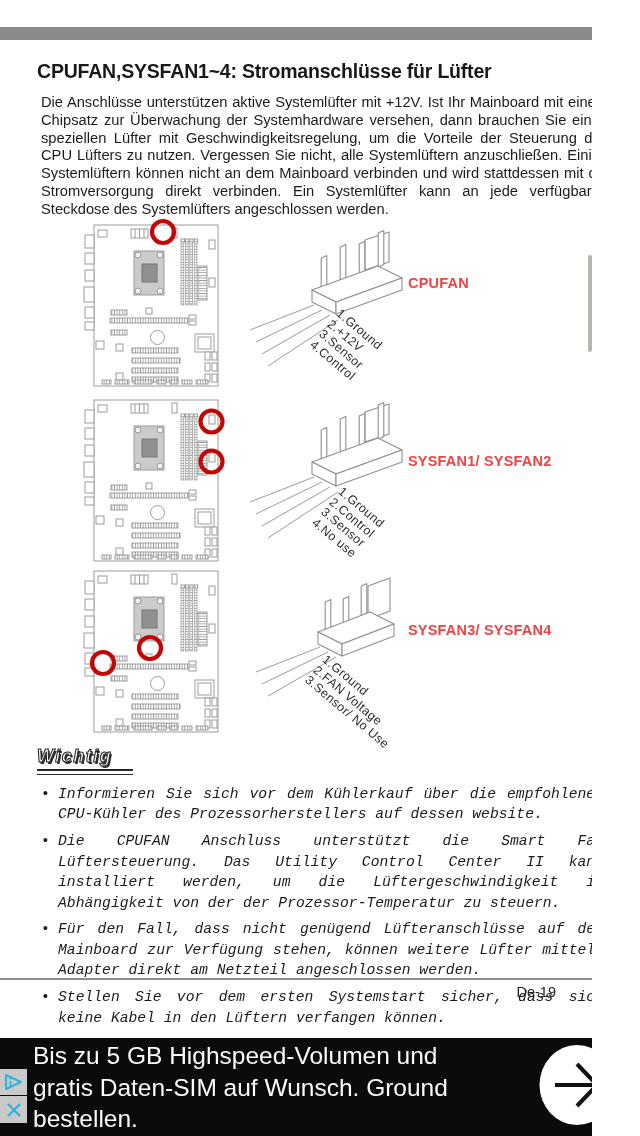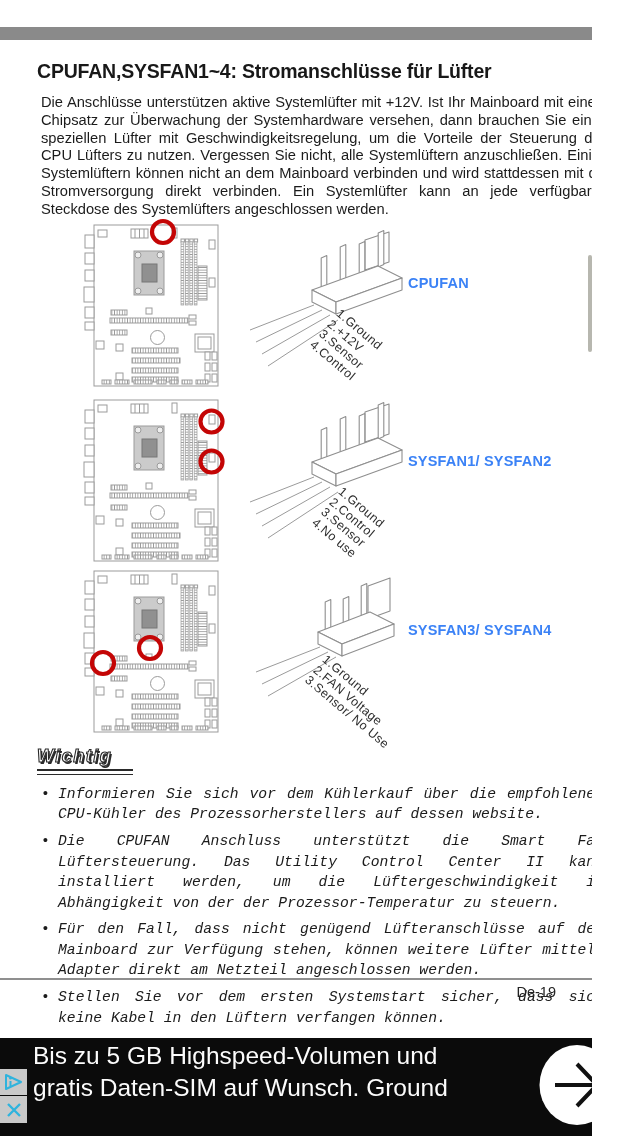--- a/index.html
+++ b/index.html
@@ -5,21 +5,21 @@
   html,body{margin:0;padding:0;background:#fff;}
   .screen{position:relative;width:592px;height:1136px;background:#ffffff;overflow:hidden;
           font-family:"Liberation Sans",sans-serif;color:#1b1b1b;}
   .topbar{position:absolute;left:0;top:27px;width:640px;height:13px;background:#8a8a8a;}
   .title{position:absolute;left:37px;top:60px;font-size:19.5px;font-weight:bold;color:#181818;letter-spacing:-0.2px;}
   .intro{position:absolute;left:37px;top:90px;width:567px;margin:4px;font-size:14.7px;line-height:17.8px;
          text-align:justify;color:#1b1b1b;}
   svg.board,svg.conn{position:absolute;overflow:visible;}
   #board1{left:82px;top:222px;} #board2{left:82px;top:397px;} #board3{left:82px;top:568px;}
   #conn1{left:250px;top:230px;} #conn2{left:250px;top:402px;} #conn3{left:252px;top:574px;}
-  .conn-label{position:absolute;font-size:14.5px;font-weight:bold;color:#3b82f6;letter-spacing:0.2px;}
+  .conn-label{position:absolute;font-size:14.5px;font-weight:bold;color:#ef4444;letter-spacing:0.2px;}
   #clabel1{left:408px;top:275px;} #clabel2{left:408px;top:453px;} #clabel3{left:408px;top:622px;}
   .pins{position:absolute;transform:rotate(40deg);transform-origin:0 0;font-size:12.5px;line-height:13.6px;
         color:#2e2e2e;letter-spacing:0.4px;white-space:nowrap;}
   #pins1{left:342px;top:307px;} #pins2{left:344px;top:485px;} #pins3{left:328px;top:653px;}
   .wichtig{position:absolute;left:37px;top:746px;width:567px;}
   .wichtig-word{display:inline-block;font-size:18px;font-weight:bold;font-style:italic;letter-spacing:1.5px;
         color:#ffffff;-webkit-text-stroke:1.1px #2a2a2a;text-shadow:1.5px 1.5px 0 #2a2a2a;}
   .wichtig-underline{width:96px;height:3px;border-top:2px solid #2a2a2a;border-bottom:1px solid #2a2a2a;margin-top:2px;}
   .bullets{margin:9px 0 0 0;padding:0;list-style:none;font-family:Liberation Mono, monospace;}
   .bullets li{position:relative;padding-left:21px;margin-bottom:6.5px;font-style:italic;font-size:14.7px;
@@ -211,20 +211,21 @@
       </svg>
     </div>
     <div id="adclose" class="ad-icon">
       <svg width="18" height="18" viewBox="0 0 18 18">
         <path d="M3 3 L15 15 M15 3 L3 15" stroke="#2fb3dd" stroke-width="2.4" fill="none"></path>
       </svg>
     </div>
     <div class="ad-text">
       <div>Bis zu 5 GB Highspeed-Volumen und</div>
       <div>gratis Daten-SIM auf Wunsch. Ground</div>
+      <div>bestellen.</div>
     </div>
     <div class="ad-arrow">
       <svg width="76" height="82" viewBox="0 0 76 82">
         <ellipse cx="38" cy="41" rx="37.5" ry="40" fill="#ffffff"></ellipse>
         <g stroke="#111" stroke-width="4" fill="none">
           <line x1="16" y1="41" x2="58" y2="41"></line>
           <polyline points="38,20 58,41 38,62"></polyline>
         </g>
       </svg>
     </div>

